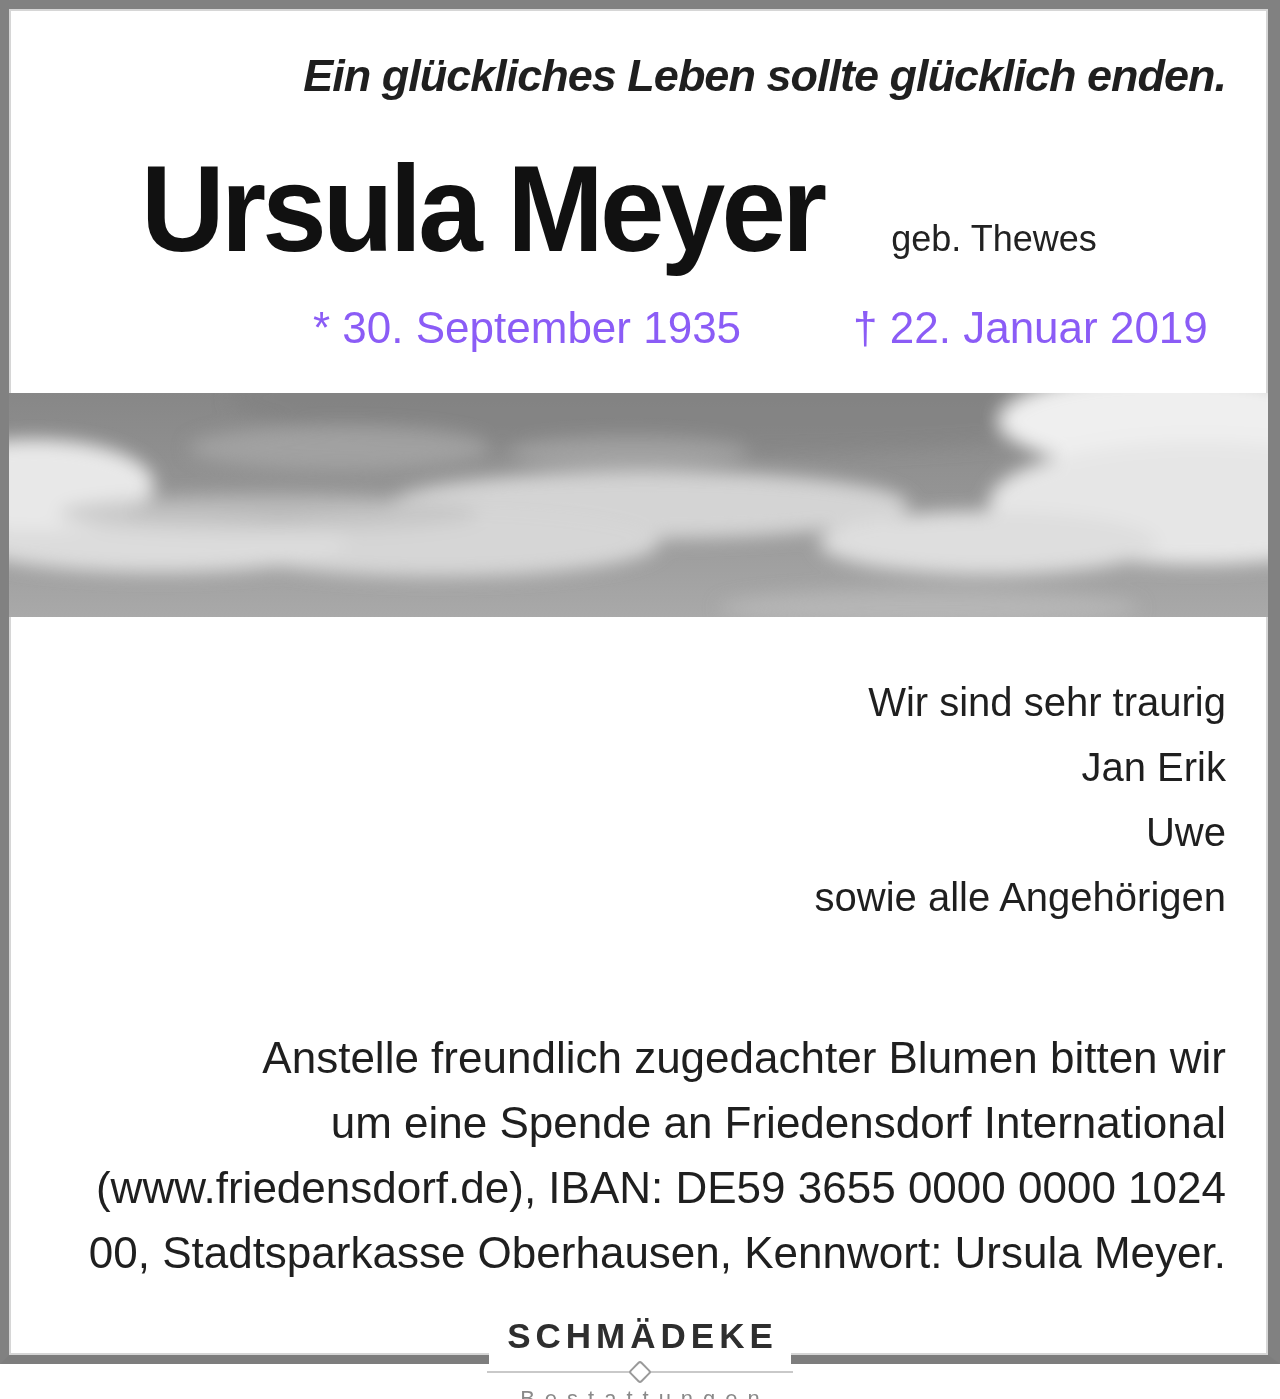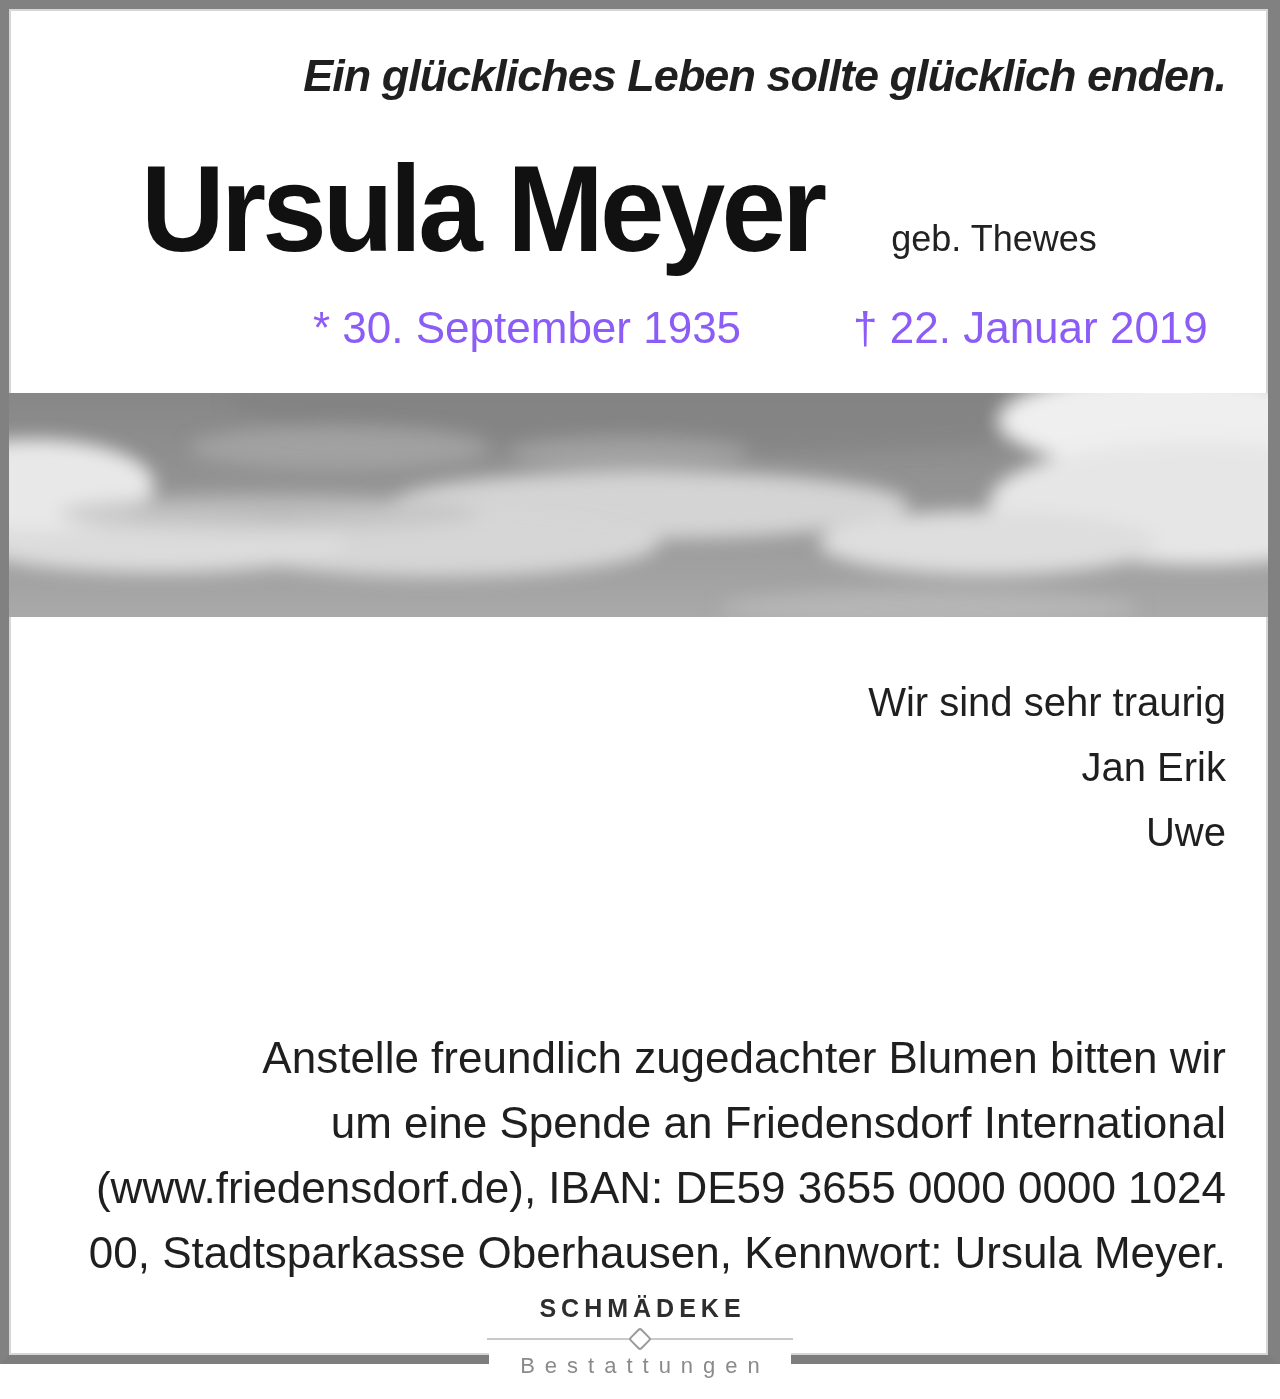--- a/index.html
+++ b/index.html
@@ -61,22 +61,22 @@
   .donation{
     position:absolute;left:24px;right:54px;top:1025px;
     text-align:right;
     font-size:44px;line-height:65px;color:#1f1f1f;
   }
   .logo{
     position:absolute;left:50%;bottom:0;transform:translateX(-50%);
     width:302px;height:121px;background:#ffffff;z-index:2;
   }
   .logo-name{
-    margin-top:16px;text-align:center;
-    font-size:25px;font-weight:bold;letter-spacing:5px;
+    margin-top:38px;text-align:center;
+    font-size:35px;font-weight:bold;letter-spacing:5px;
     color:#2e2e2e;line-height:1.15;
     padding-left:5px; 
   }
   .logo-rule{
     position:relative;height:16px;margin-top:8px;
   }
   .logo-rule .line{
     position:absolute;left:-2px;right:-2px;top:7px;height:2px;
     background:#c9c9c9;
   }
@@ -137,20 +137,21 @@
       <ellipse cx="330" cy="55" rx="150" ry="22" fill="#a6a6a6" opacity="0.8"></ellipse>
       <ellipse cx="620" cy="60" rx="120" ry="16" fill="#b0b0b0" opacity="0.6"></ellipse>
       <ellipse cx="920" cy="215" rx="210" ry="18" fill="#bcbcbc" opacity="0.7"></ellipse>
     </g>
   </svg>
 
   <div class="mourners">
     <div>Wir sind sehr traurig</div>
     <div>Jan Erik</div>
     <div>Uwe</div>
+    <div>sowie alle Angehörigen</div>
   </div>
 
   <div class="donation">
     <div>Anstelle freundlich zugedachter Blumen bitten wir</div>
     <div>um eine Spende an Friedensdorf International</div>
     <div>(www.friedensdorf.de), IBAN: DE59 3655 0000 0000 1024</div>
     <div>00, Stadtsparkasse Oberhausen, Kennwort: Ursula Meyer.</div>
   </div>
 
   <div class="logo">

